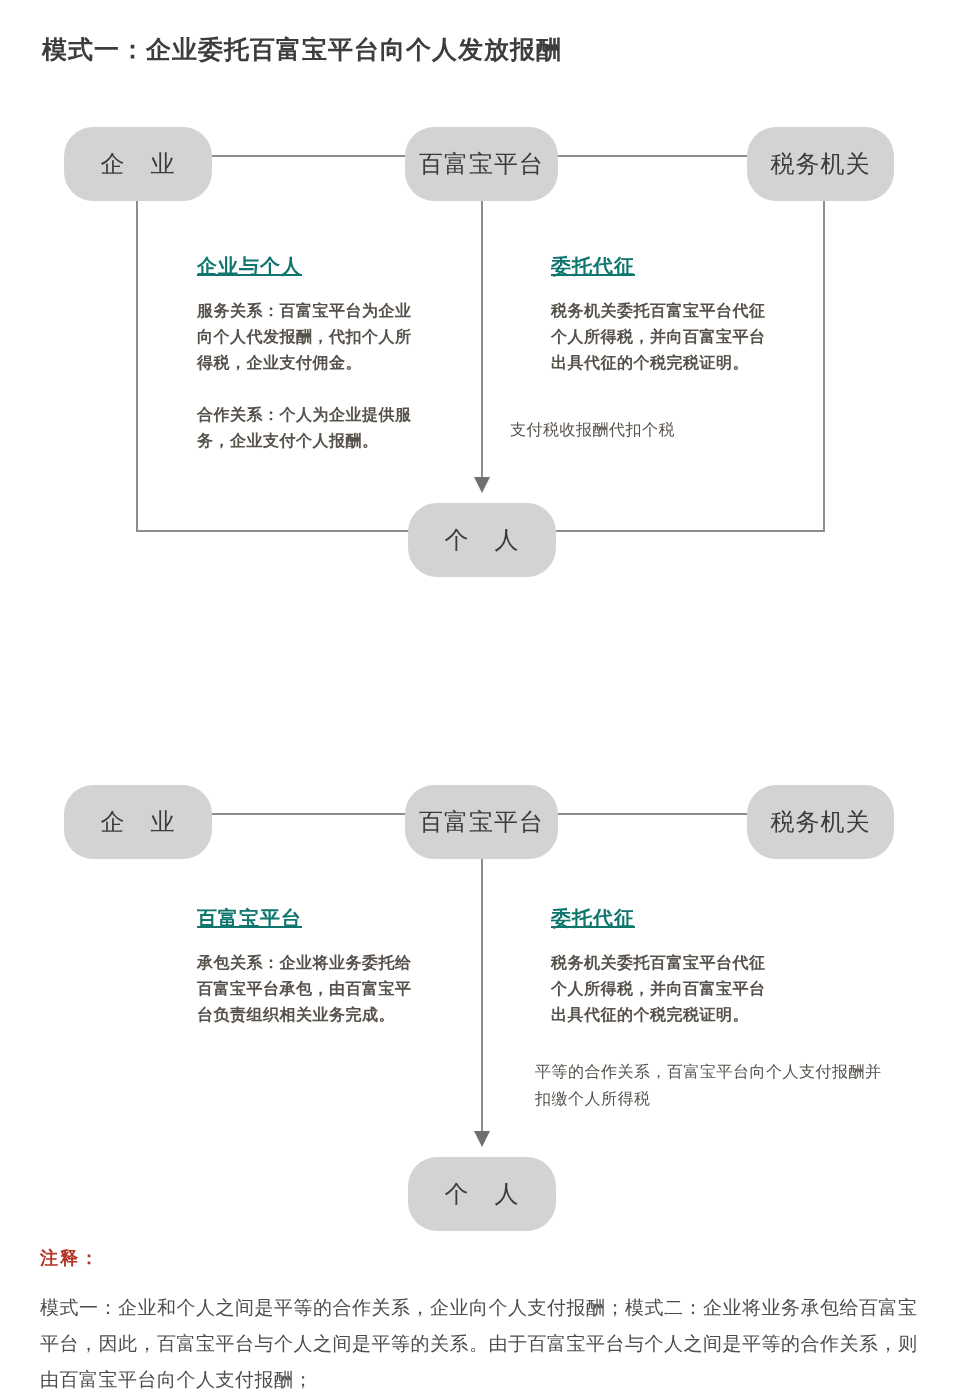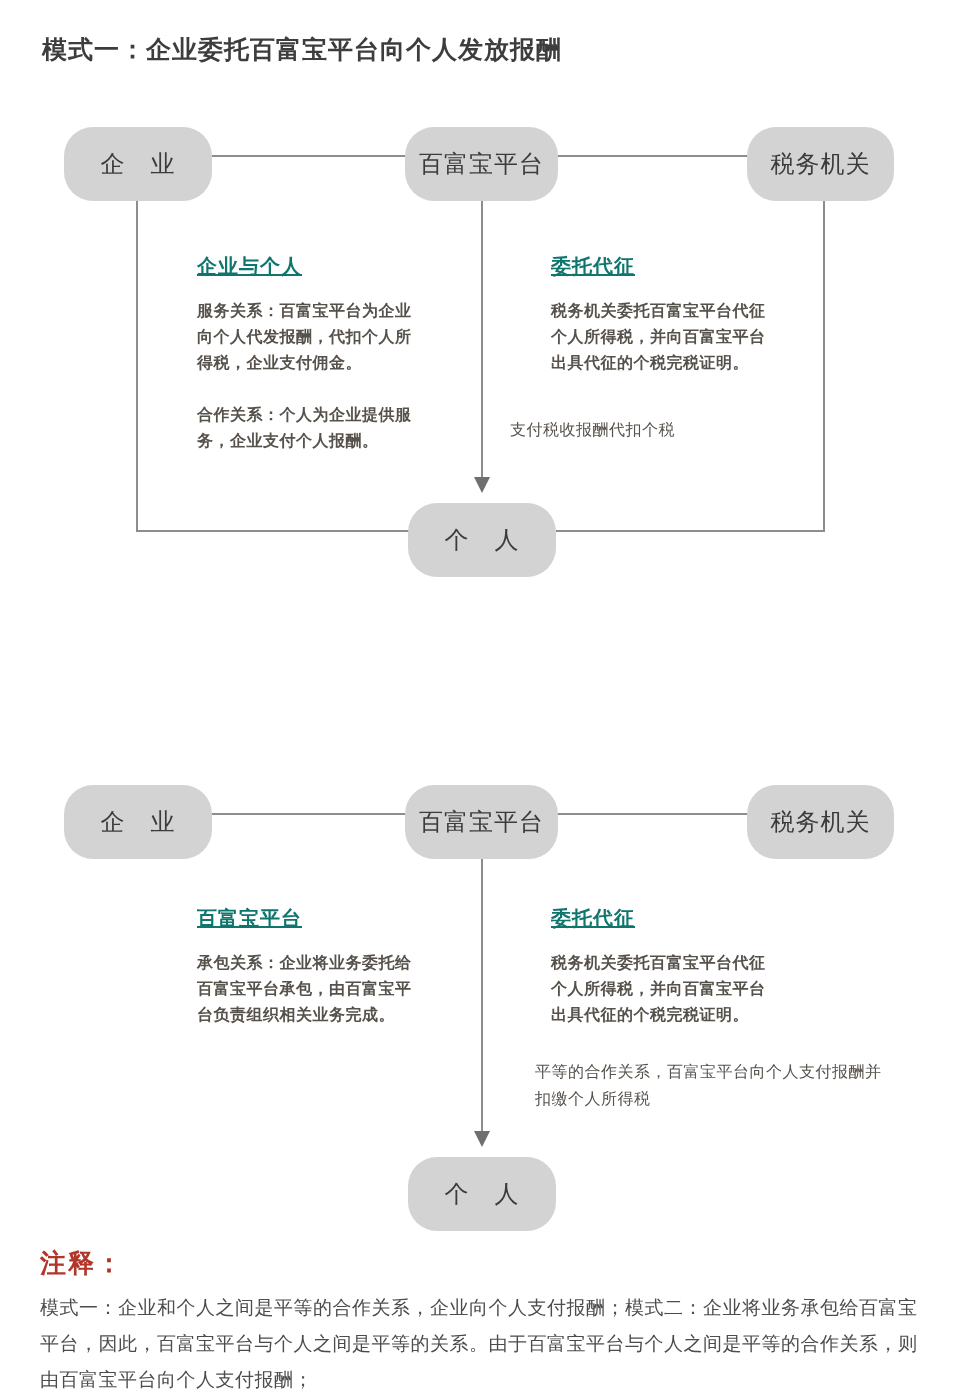--- a/index.html
+++ b/index.html
@@ -34,21 +34,21 @@
     position:absolute;width:228px;font-size:16px;line-height:26px;
     color:#56514b;letter-spacing:0.5px;
   }
   .blk-body p{margin:8px 0 26px 0;font-weight:bold;}
   .blk-body p:last-child{margin-bottom:0;}
   .arrow-label{
     position:absolute;font-size:16px;line-height:27px;color:#56514b;
     letter-spacing:0.5px;
   }
   .notes-header{
-    position:absolute;font-size:26px;font-weight:bold;color:#b23529;
+    position:absolute;font-size:18px;font-weight:bold;color:#b23529;
     letter-spacing:2px;
   }
   .notes-body{
     position:absolute;width:888px;font-size:19px;line-height:36px;
     color:#4c4c4c;letter-spacing:0.5px;
   }
 </style>
 </head>
 <body>
 

